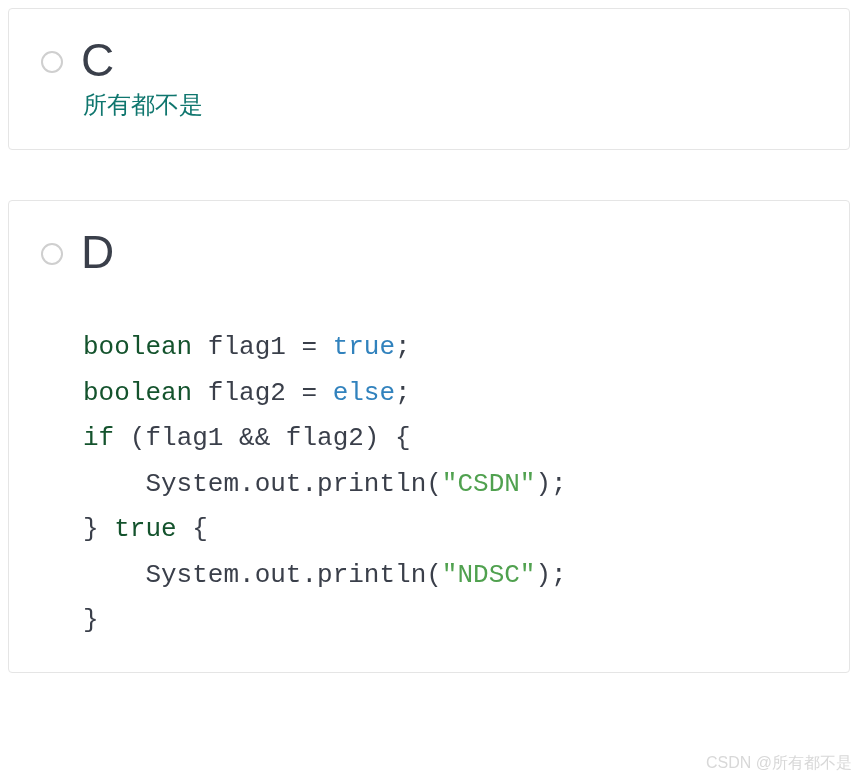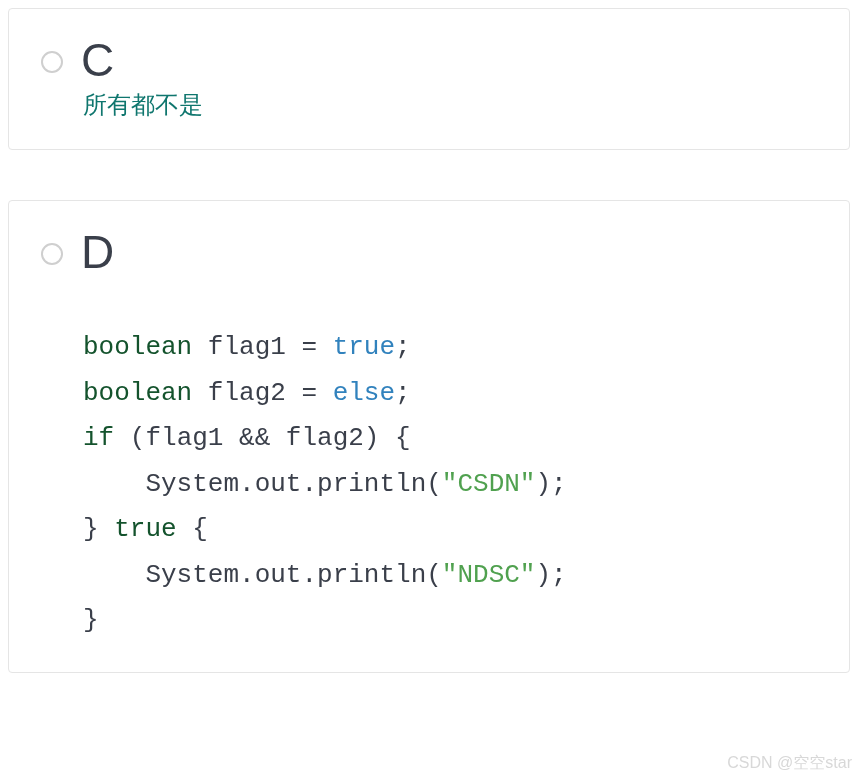--- a/index.html
+++ b/index.html
@@ -95,13 +95,13 @@
 <span class="kw">boolean</span><span> flag2 = </span><span class="bool">else</span><span>;</span>
 <span class="kw">if</span><span> (flag1 &amp;&amp; flag2) {</span>
 <span>    System.out.println(</span><span class="str">"CSDN"</span><span>);</span>
 <span>} </span><span class="kw">true</span><span> {</span>
 <span>    System.out.println(</span><span class="str">"NDSC"</span><span>);</span>
 <span>}</span></div>
     </div>
   </div>
 </div>
 
-<div class="watermark">CSDN @空空star</div>
+<div class="watermark">CSDN @所有都不是</div>
 
 </body></html>

